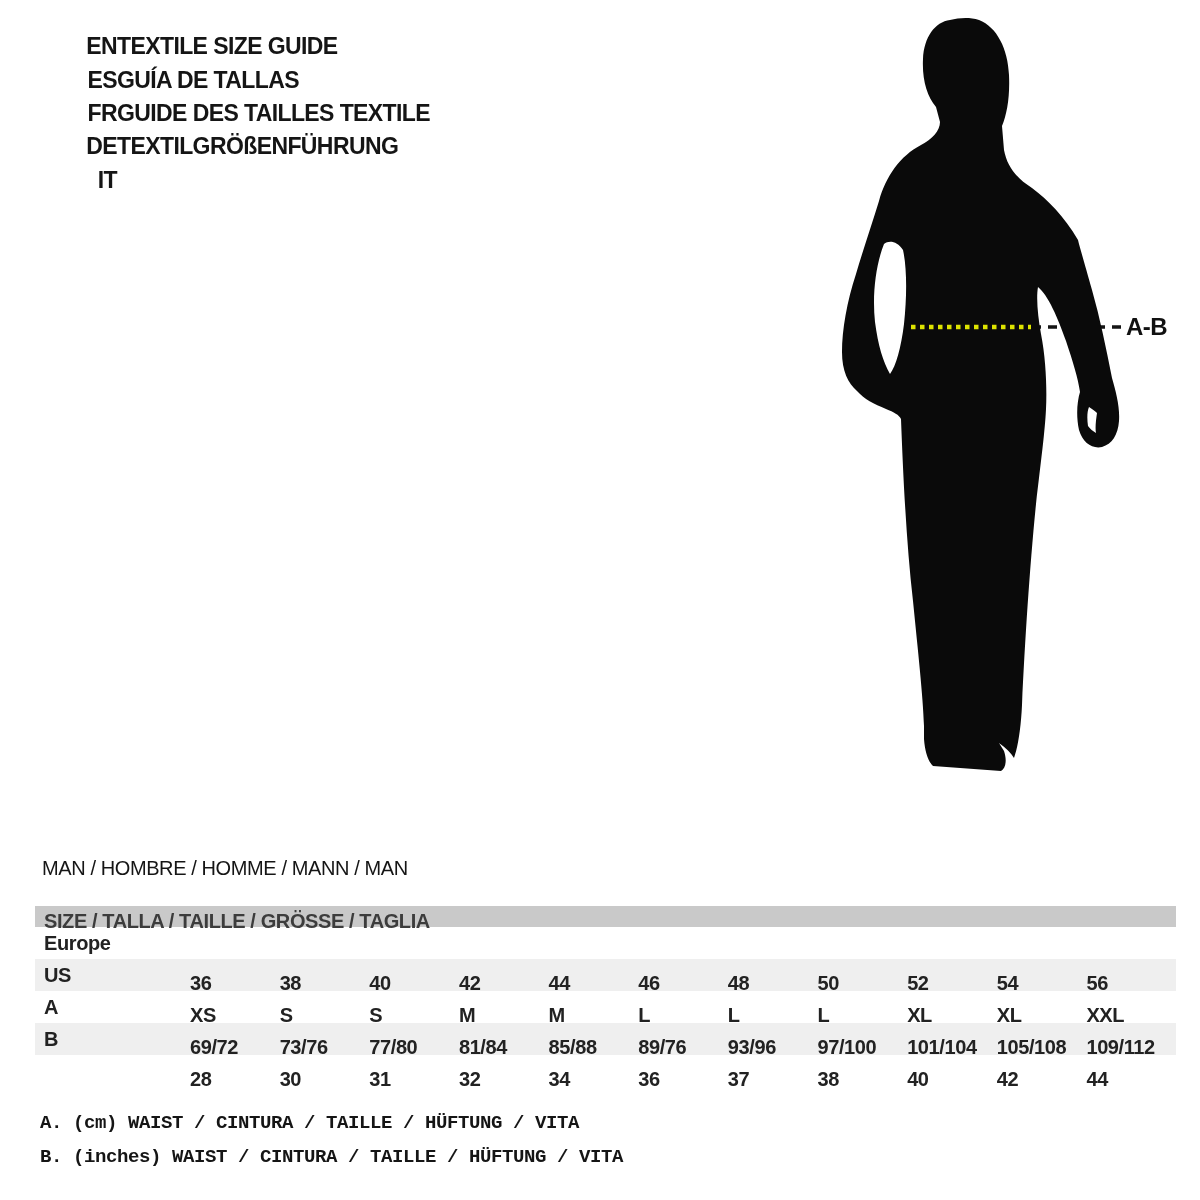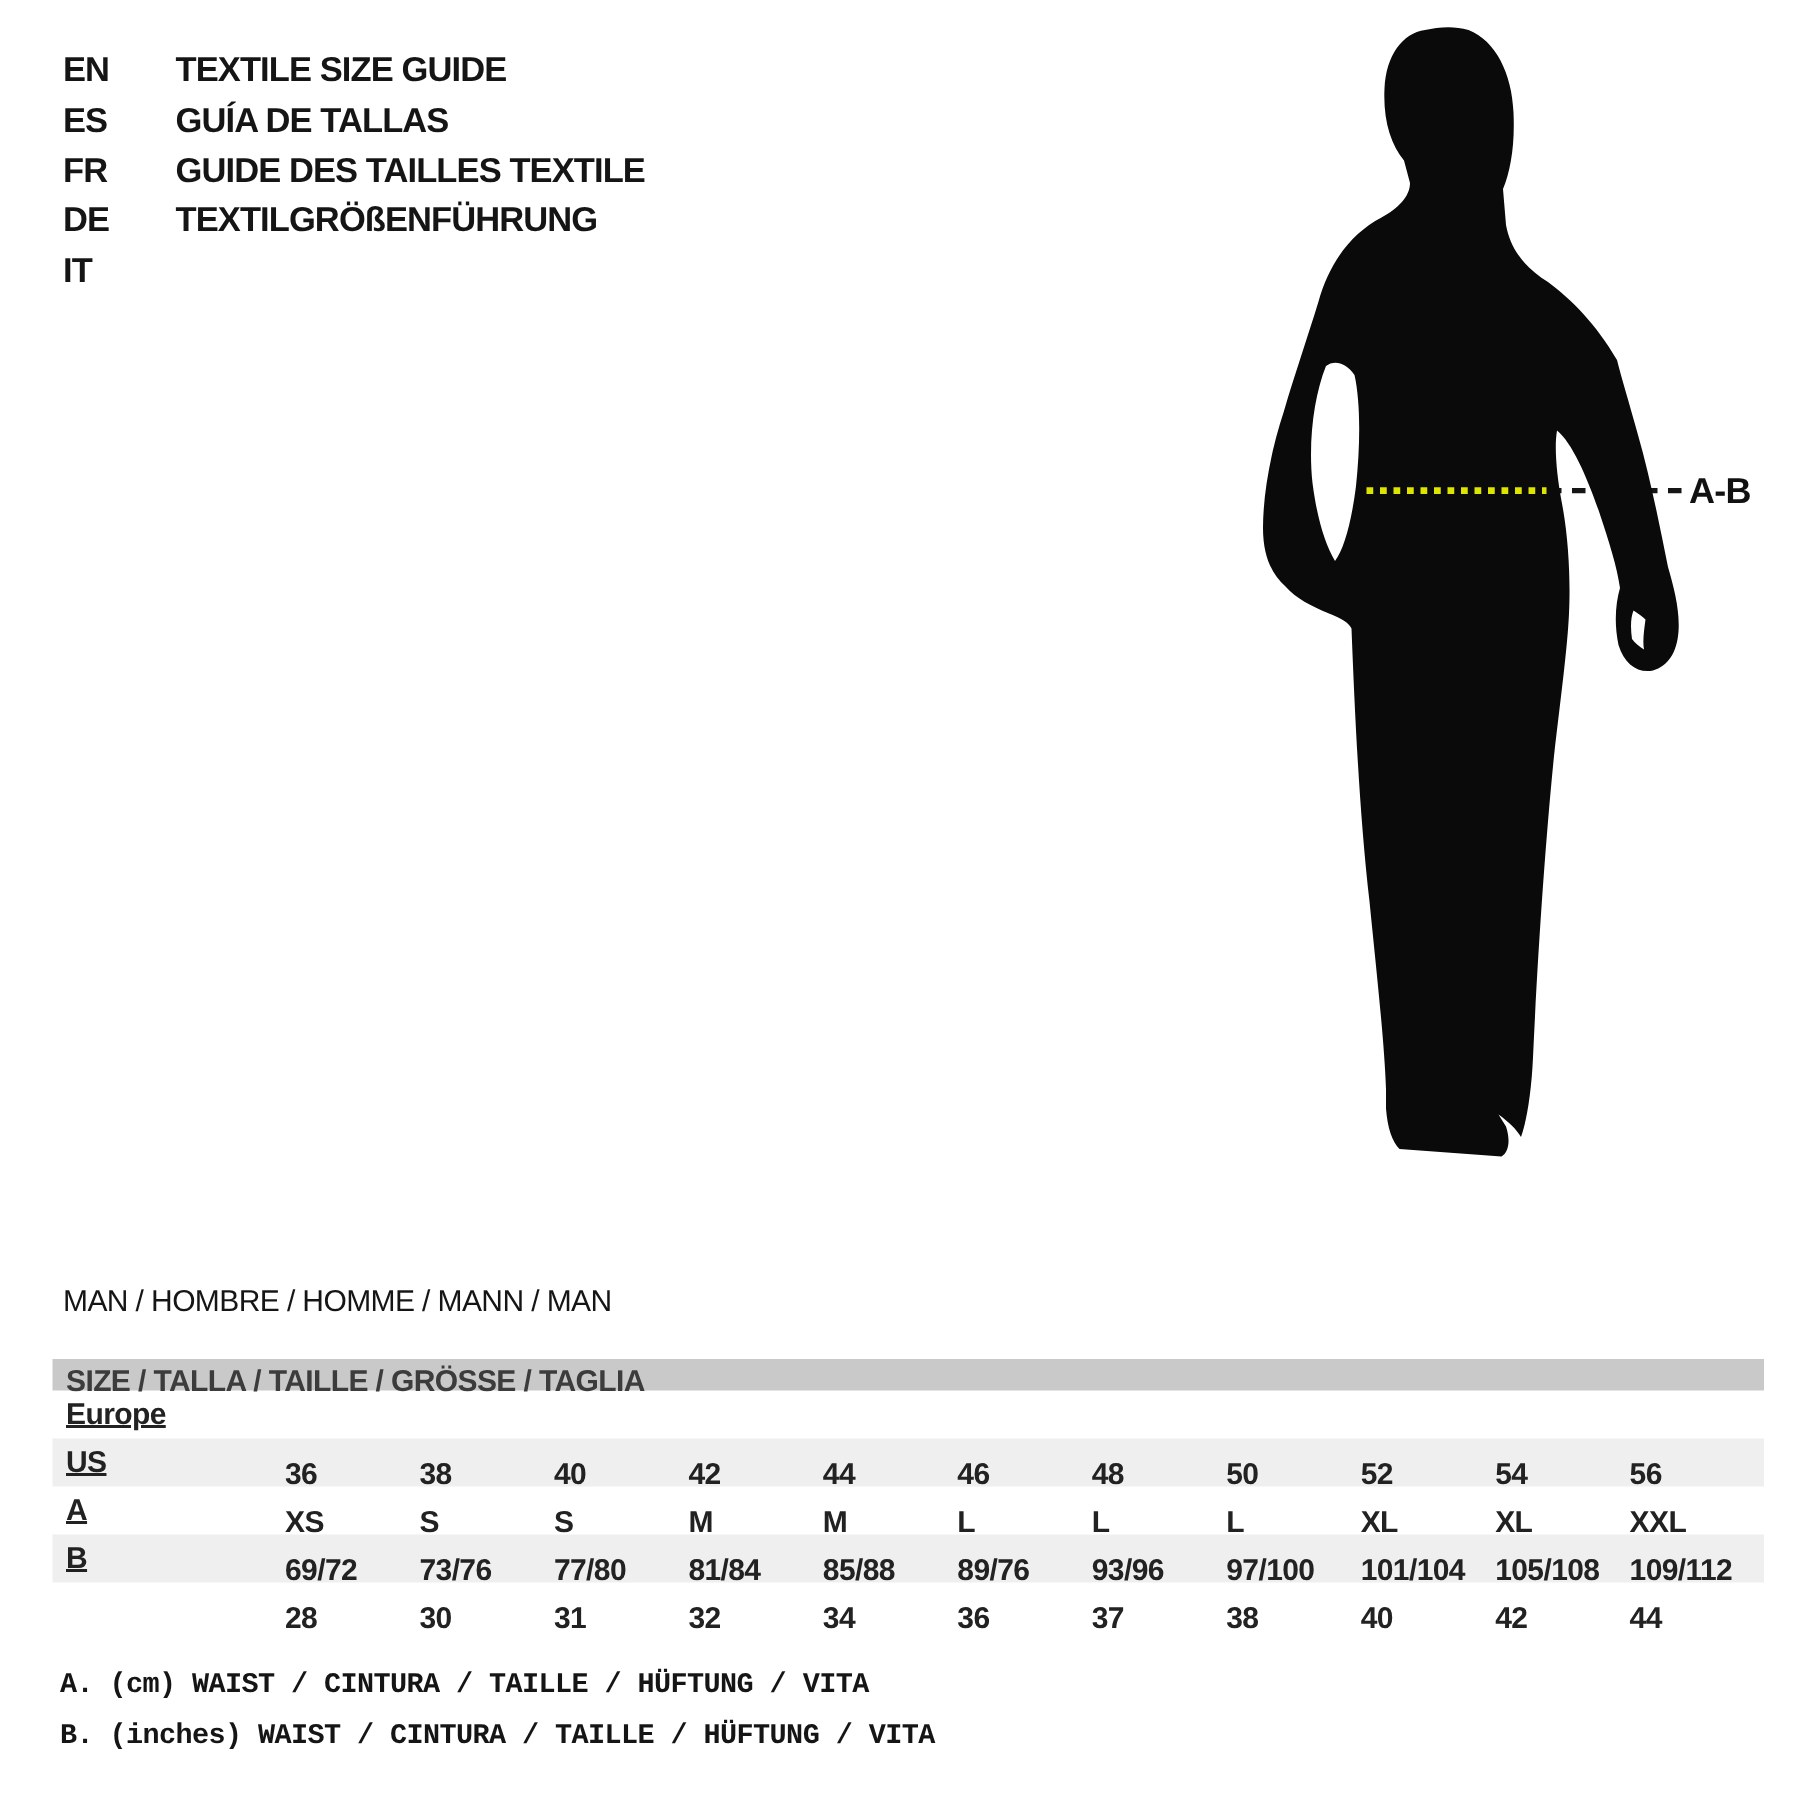--- a/index.html
+++ b/index.html
@@ -24,41 +24,41 @@
 
   
   svg.figure{position:absolute;inset:0;width:1200px;height:1200px;z-index:0;}
   .sil{fill:var(--silhouette);}
   .dash-black{stroke:var(--ink);stroke-width:3.5;}
   .dash-yellow{stroke:var(--waist_yellow);stroke-width:4.5;}
   .ab-label{font-family:"Liberation Sans", sans-serif;font-weight:bold;font-size:24px;fill:#111;letter-spacing:-0.5px;}
 
   
   .lang-block{position:absolute;left:42px;top:30px;z-index:2;}
-  .lang-row{display:flex;height:33.4px;align-items:center;}
+  .lang-row{display:flex;height:33.4px;align-items:center;text-align:right;}
   .lang-code,.lang-text{font-weight:bold;font-size:23px;letter-spacing:-0.6px;white-space:nowrap;}
   .lang-code{width:75px;}
 
   
   .category-title{
     position:absolute;left:42px;top:224px;z-index:2;
     font-weight:bold;font-size:23px;letter-spacing:-0.6px;white-space:nowrap;line-height:26px;
   }
   .section-title{
     position:absolute;left:42px;top:855px;z-index:2;
     font-weight:normal;font-size:20px;letter-spacing:-0.4px;white-space:nowrap;line-height:26px;
   }
 
   
   .size-table{position:absolute;left:35px;top:906px;width:1141px;z-index:2;
     font-size:20px;font-weight:bold;letter-spacing:-0.4px;color:#222;}
   .thead{height:21px;line-height:31px;background:var(--header_bg);color:var(--header_ink);padding-left:9px;white-space:nowrap;}
   .trow{display:flex;height:32px;line-height:32px;}
   .trow.stripe{background:var(--stripe_bg);}
-  .tlabel{width:155px;padding-left:9px;text-decoration:underline;}
+  .tlabel{width:155px;padding-left:9px;}
   .tcell{flex:1 1 0;text-align:left;white-space:nowrap;margin-top:40px;}
 
   
   .footnotes{position:absolute;left:40px;top:1106px;z-index:2;
     font-weight:bold;font-size:19px;letter-spacing:-0.4px;line-height:34px;white-space:nowrap;font-family:Liberation Mono, monospace;}
 </style>
 </head>
 <body>
 
 <div class="canvas">

